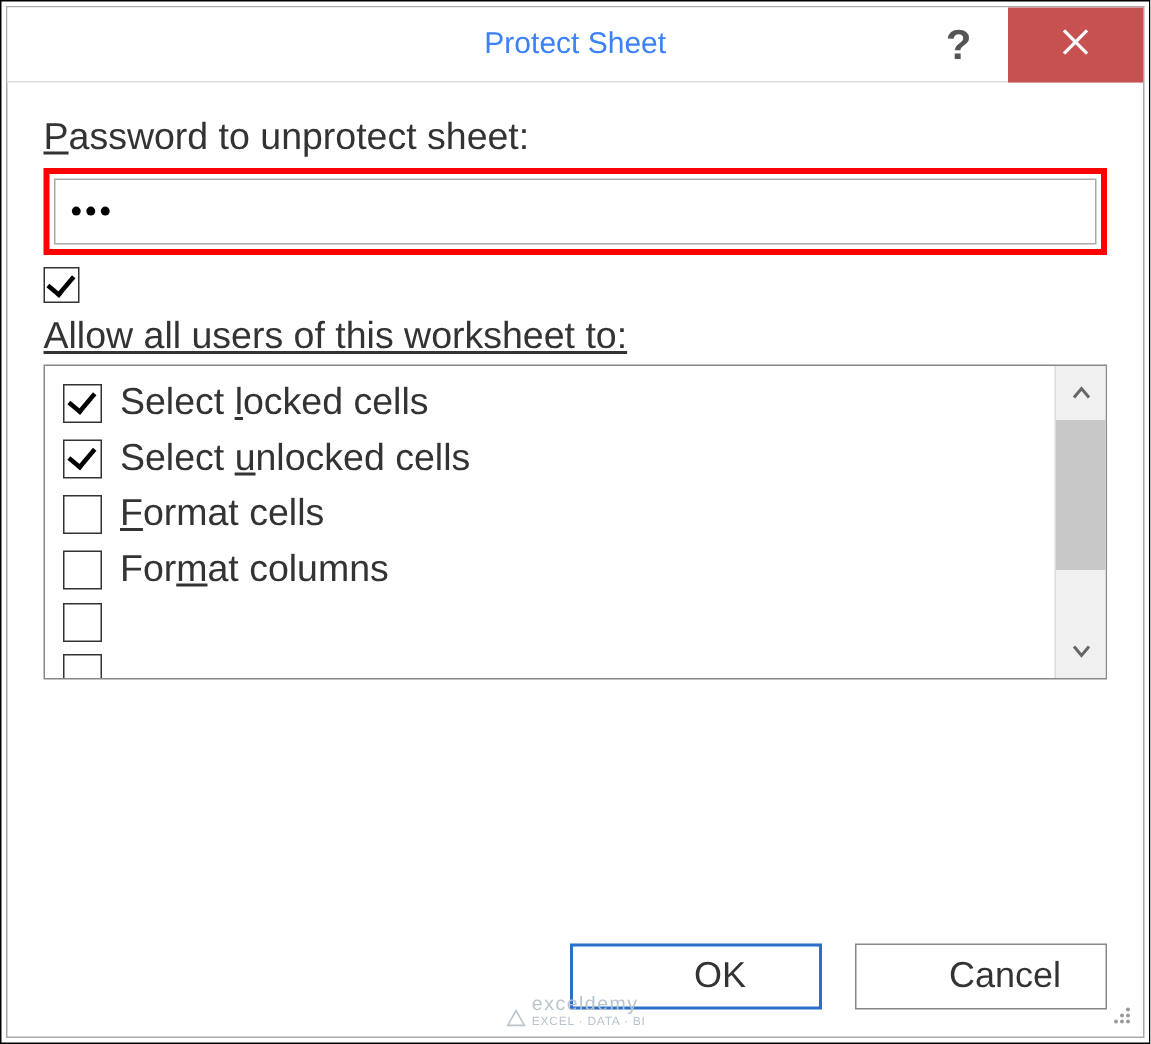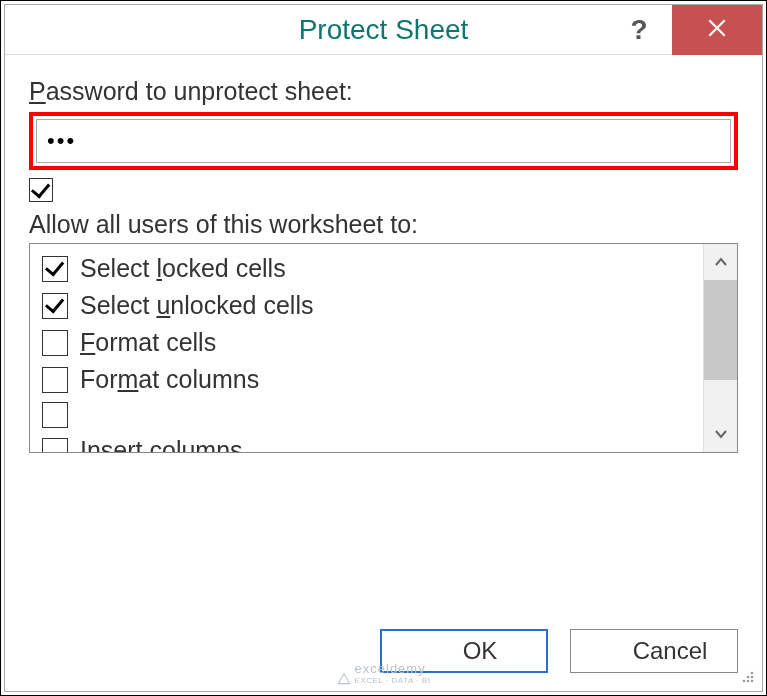--- a/index.html
+++ b/index.html
@@ -31,22 +31,22 @@
   .titlebar {
     height: 50px;
     background: #fff;
     display: flex;
     align-items: center;
     justify-content: center;
     position: relative;
     border-bottom: 1px solid #ddd;
   }
   .title {
-    font-size: 28px;
-    color: #0f766e;
+    font-size: 20px;
+    color: #3b82f6;
   }
   .help-btn {
     position: absolute;
     right: 98px;
     top: 0;
     height: 50px;
     width: 50px;
     display: flex;
     align-items: center;
     justify-content: center;
@@ -121,20 +121,21 @@
     width: 14px;
     height: 8px;
     border-left: 3px solid #000;
     border-bottom: 3px solid #000;
     transform: rotate(-50deg) translate(1px,-2px);
   }
   .permissions-label {
     font-size: 25px;
     color: #333;
     margin: 2px 0 4px 0;
+    text-decoration: underline;
   }
   .listbox-wrap {
     border: 1px solid #888;
     display: flex;
     height: 210px;
   }
   .listbox {
     flex: 1;
     overflow: hidden;
     padding: 6px 4px;
@@ -273,21 +274,20 @@
             </div>
             <div class="list-item">
               <span class="checkbox"></span>
               <span><span>For</span><span class="underline">m</span><span>at columns</span></span>
             </div>
             <div class="list-item">
               <span class="checkbox"></span>
             </div>
             <div class="list-item">
               <span class="checkbox"></span>
-              <span><span></span><span class="underline">I</span><span>nsert columns</span></span>
             </div>
           </div>
       <div class="scrollbar">
         <div class="scroll-arrow">
           <svg width="14" height="10">
                 <path d="M2 8 L7 2 L12 8" stroke="#666" stroke-width="2" fill="none"></path>
               </svg>
         </div>
         <div class="scroll-thumb"></div>
         <div class="scroll-track"></div>

